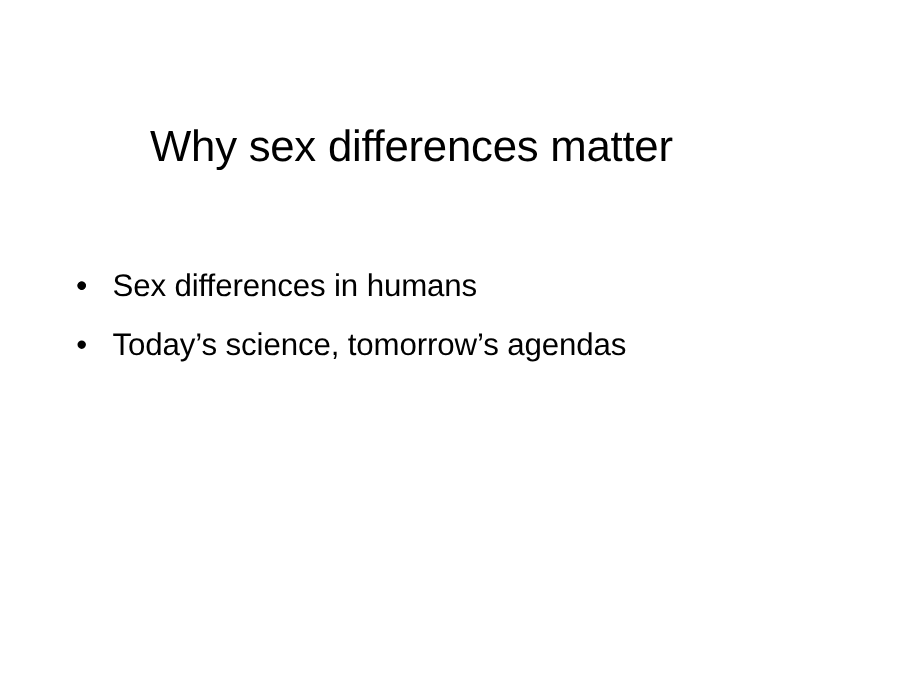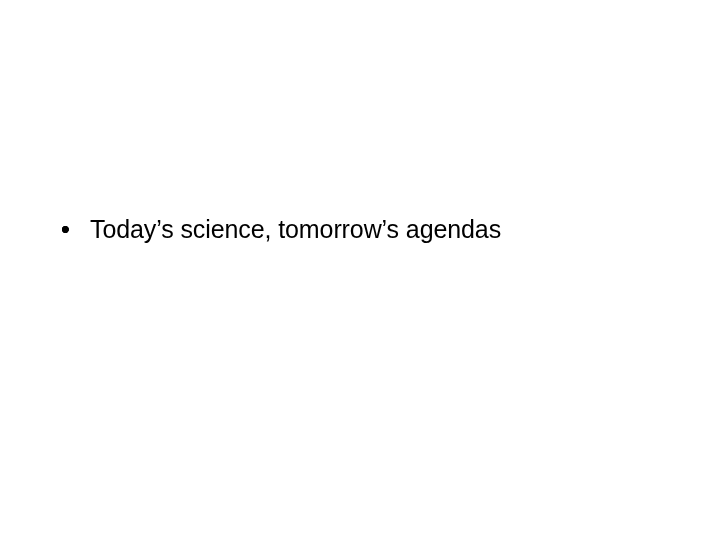--- a/index.html
+++ b/index.html
@@ -63,29 +63,31 @@
   }
   .bullet-text {
     display: inline;
   }
 </style>
 </head>
 <body>
 
 <div class="slide">
 
+  <h1 class="slide-title">Why sex differences matter</h1>
 
   <ul class="bullet-list">
 
     <li class="bullet-item">
       <span class="bullet-marker">•</span>
     </li>
 
     <li class="bullet-item">
       <span class="bullet-marker">•</span>
+      <span class="bullet-text">Sex differences in humans</span>
     </li>
 
     <li class="bullet-item">
       <span class="bullet-marker">•</span>
       <span class="bullet-text">Today’s science, tomorrow’s agendas</span>
     </li>
 
   </ul>
 
 </div>

